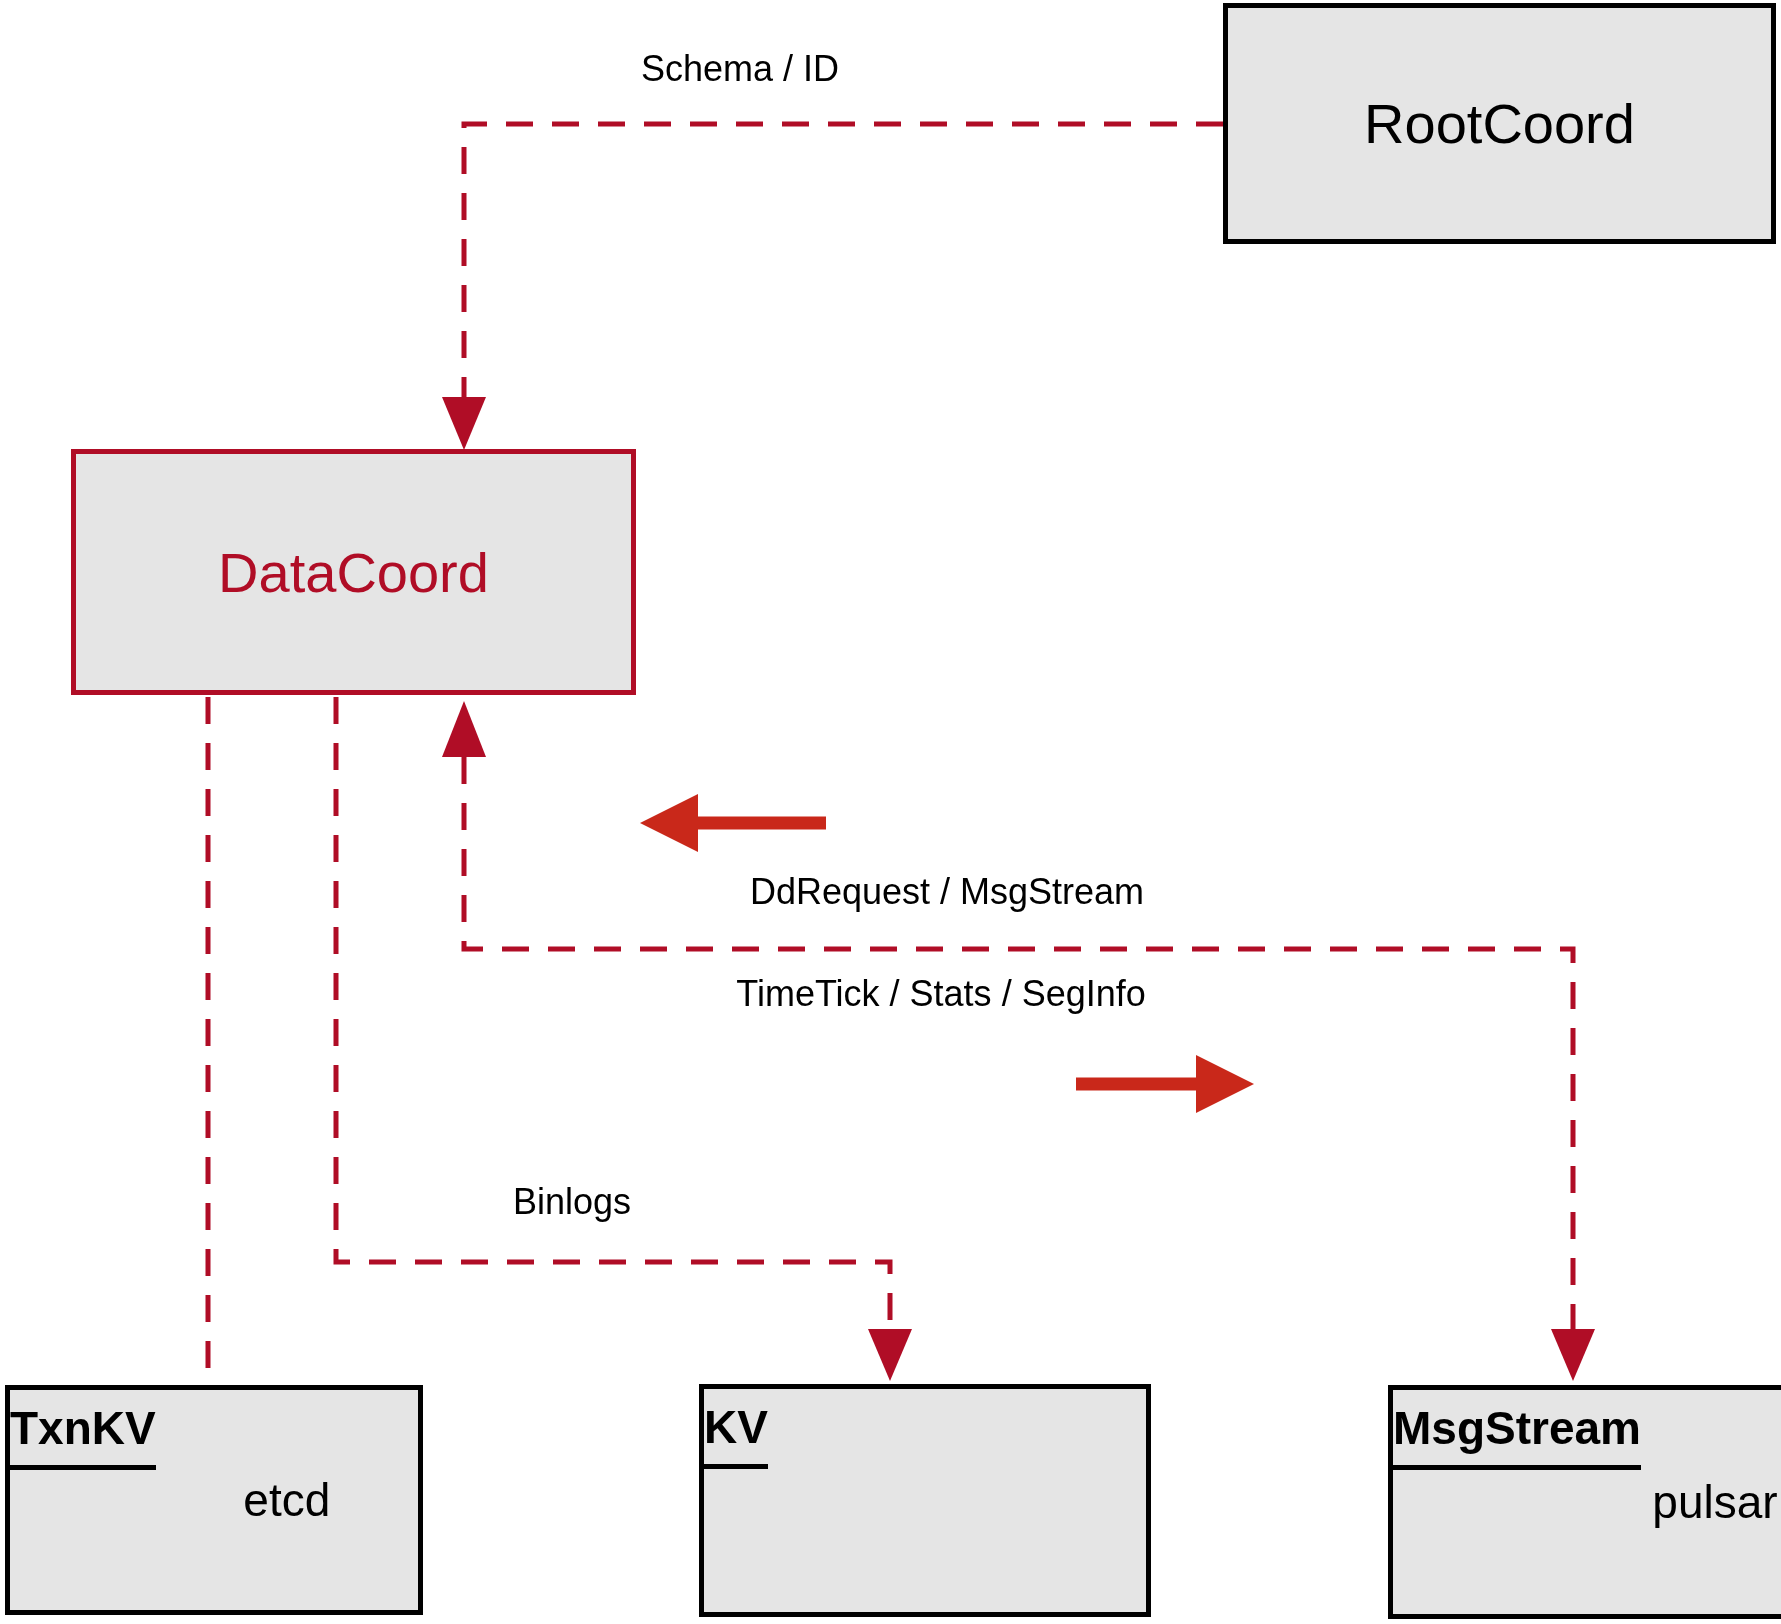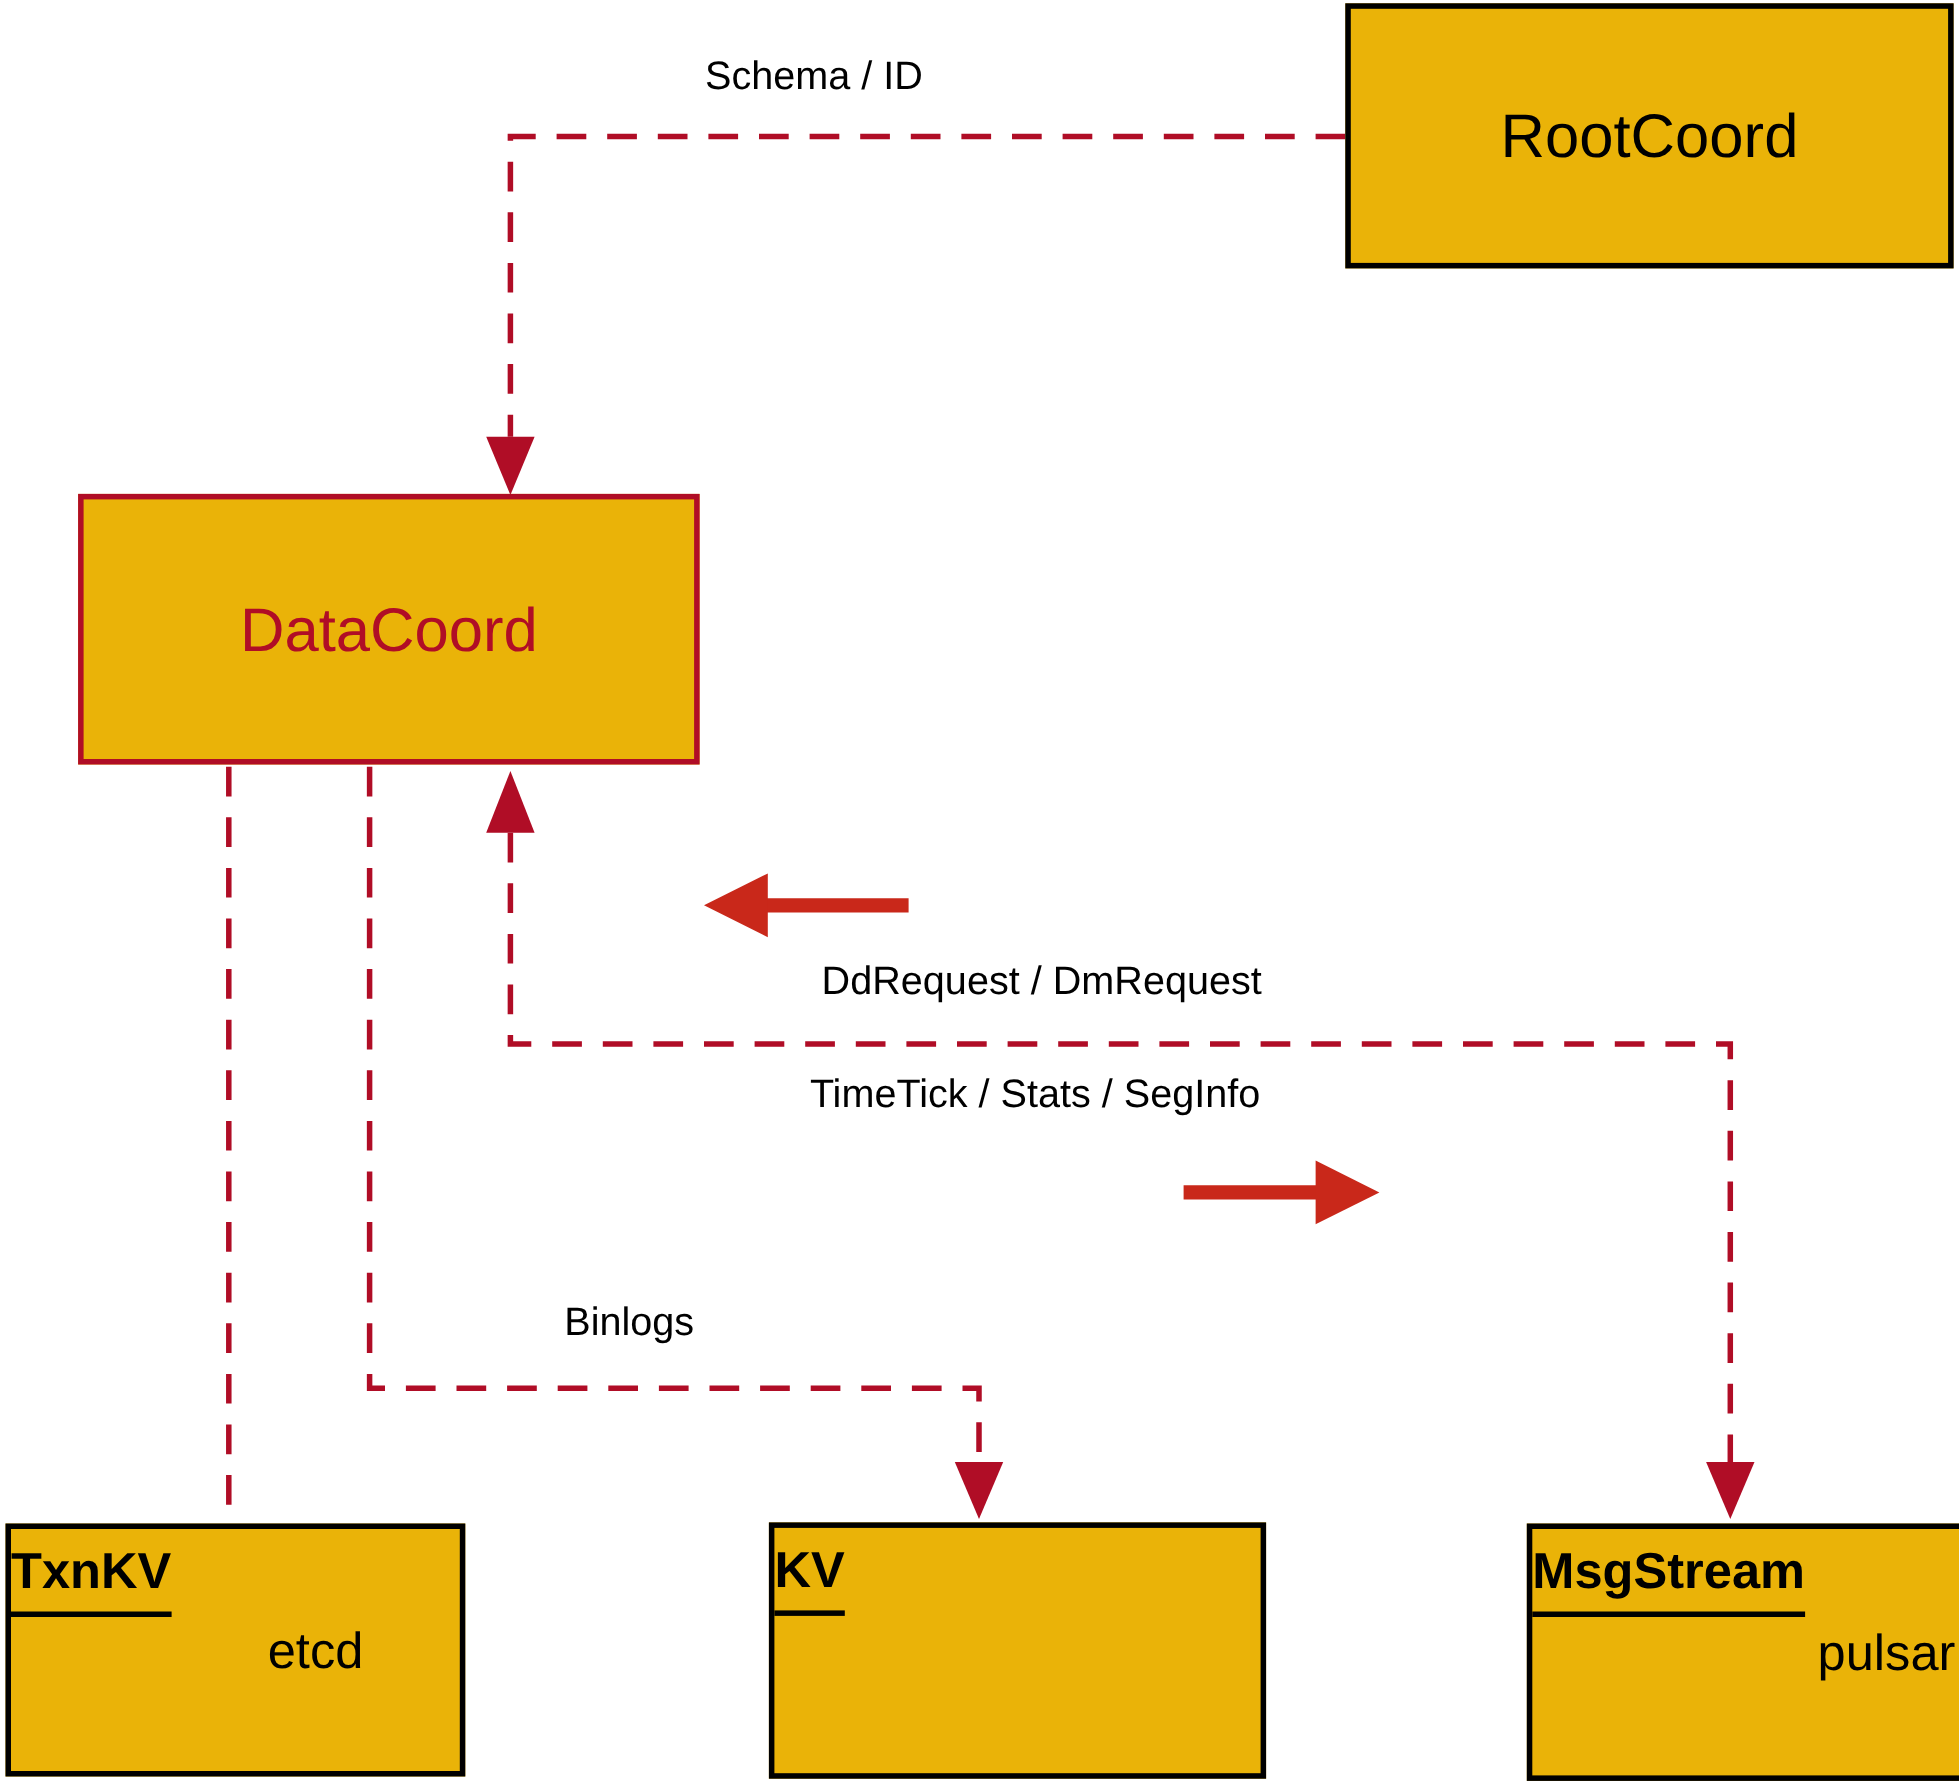--- a/index.html
+++ b/index.html
@@ -11,21 +11,21 @@
     font-family: "Liberation Sans", sans-serif;
     overflow: hidden;
   }
   .edges-svg {
     position: absolute;
     left: 0; top: 0;
     width: 1781px; height: 1624px;
   }
   .node {
     position: absolute;
-    background: #eab308;
+    background: #e5e5e5;
     display: flex;
     align-items: center;
     justify-content: center;
     box-sizing: border-box;
     text-align: center;
   }
   .node-plain-black {
     border: 5px solid #000000;
     color: #000000;
     font-size: 56px;
@@ -137,17 +137,17 @@
   </div>
 
   <div class="node node-table msgstream">
     <div class="row-title">MsgStream</div>
     <div class="row-body">
       <span>pulsar</span>
     </div>
   </div>
 
   <div class="edge-label lbl-schema">Schema / ID</div>
-  <div class="edge-label lbl-ddreq">DdRequest / DmRequest</div>
+  <div class="edge-label lbl-ddreq">DdRequest / MsgStream</div>
   <div class="edge-label lbl-timetick">TimeTick / Stats / SegInfo</div>
   <div class="edge-label lbl-binlogs">Binlogs</div>
 
 </div>
 
 </body></html>

